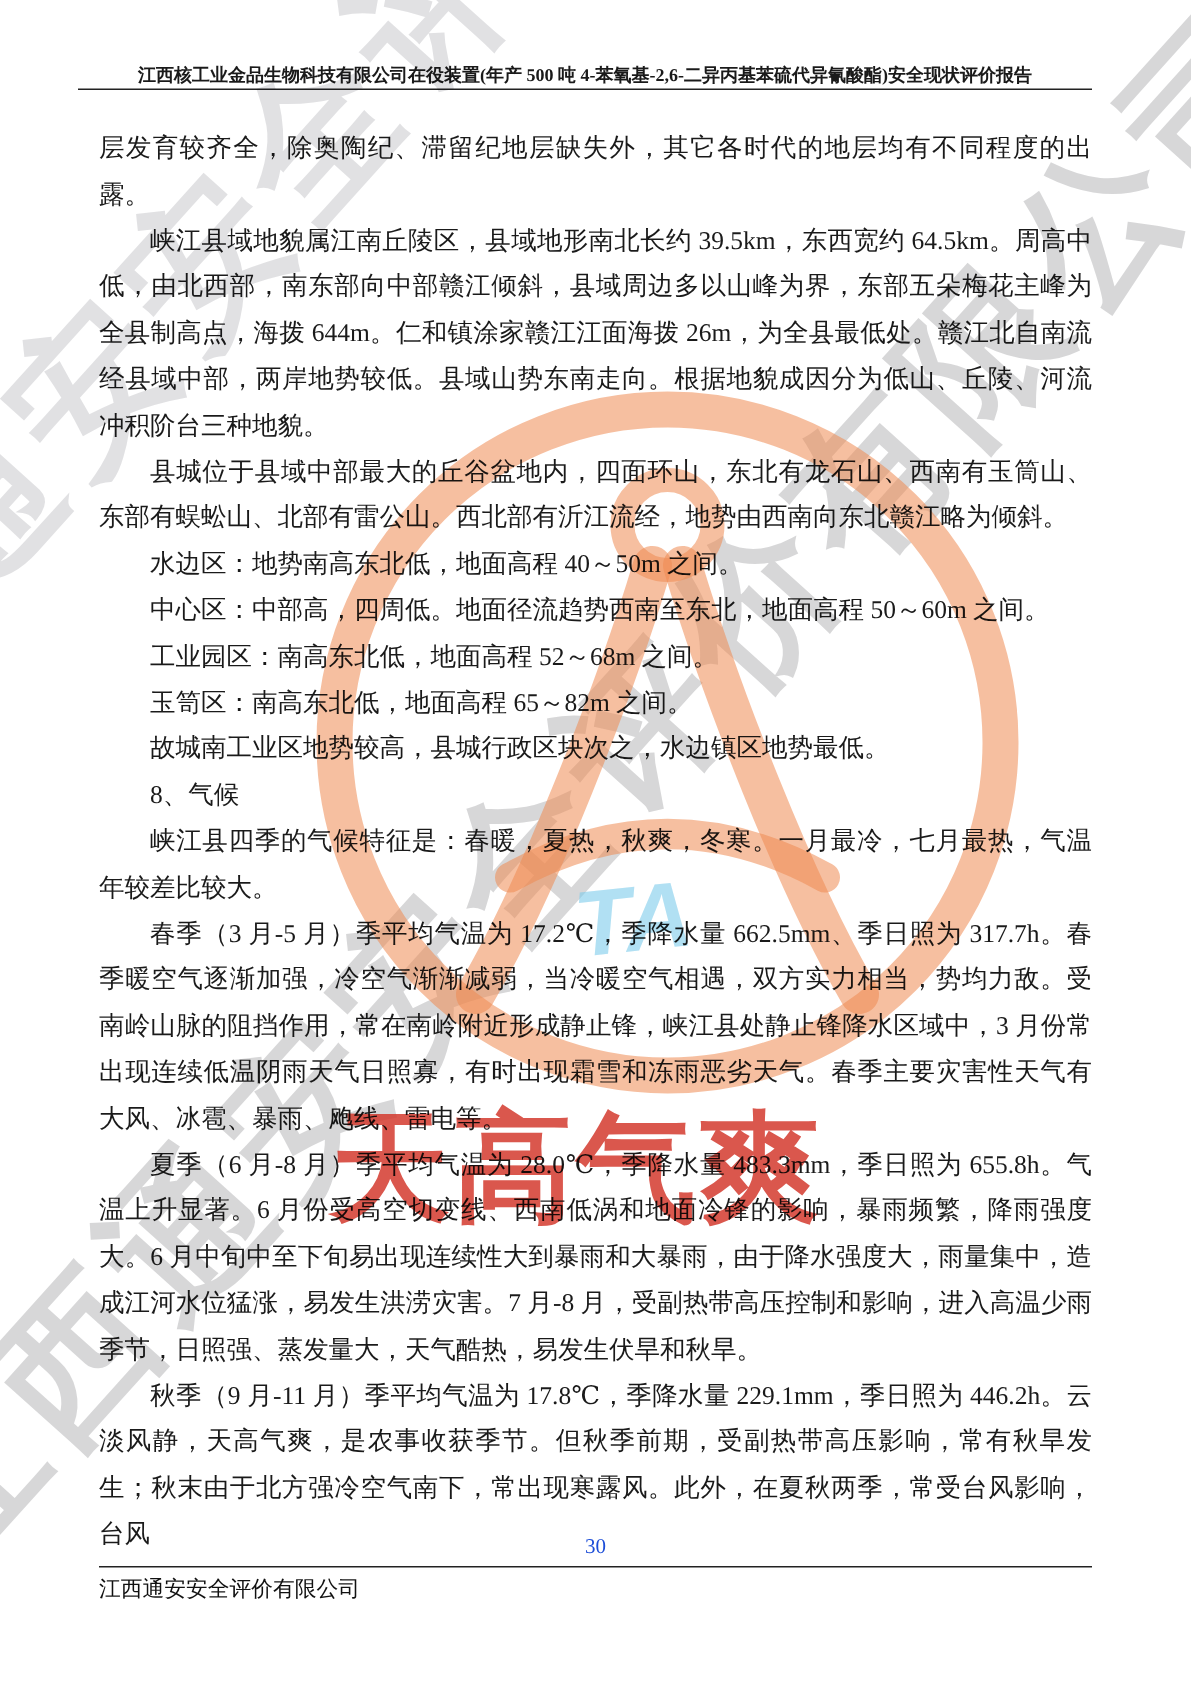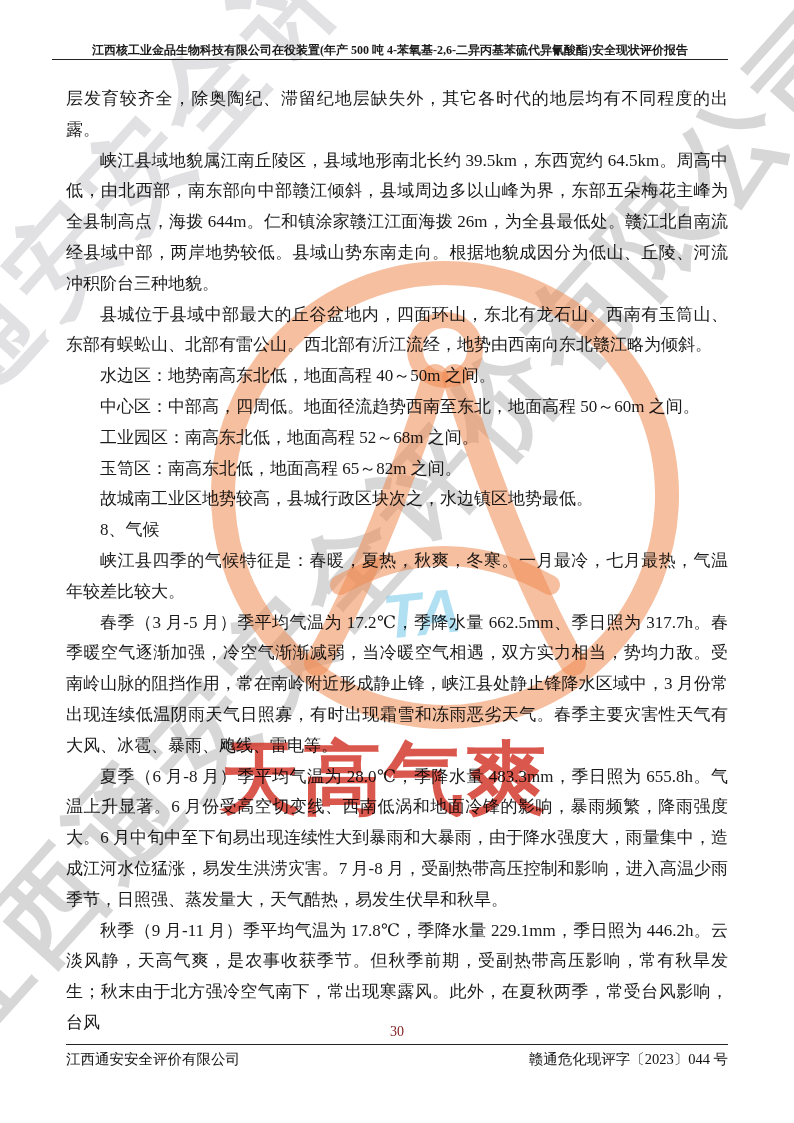--- a/index.html
+++ b/index.html
@@ -29,21 +29,21 @@
     text-align:justify;
     word-break:break-all;
   }
   .body-text p{margin:0;}
   .body-text p.ind{text-indent:2em;}
   
   .footer-area{
     position:absolute;left:66px;right:66px;top:1024px;
   }
   .page-number{
-    text-align:center;font-size:14px;color:#7f1d1d;
+    text-align:center;font-size:14px;color:#1d4ed8;
     padding-bottom:4px;
   }
   .footer-rule{border-top:1.6px solid #222;height:0;}
   .footer-row{
     display:flex;justify-content:space-between;
     font-size:14.5px;padding-top:5px;color:#111;
   }
   
   .watermark{
     position:absolute;inset:0;
@@ -124,17 +124,16 @@
     <div class="wm-blue">TA</div>
 
     <div class="wm-red">天高气爽</div>
   </div>
 
   <div class="footer-area">
     <div class="page-number">30</div>
     <div class="footer-rule"></div>
     <div class="footer-row">
       <span>江西通安安全评价有限公司</span>
-      <span>赣通危化现评字〔2023〕044 号</span>
     </div>
   </div>
 
 </div>
 
 </body></html>

